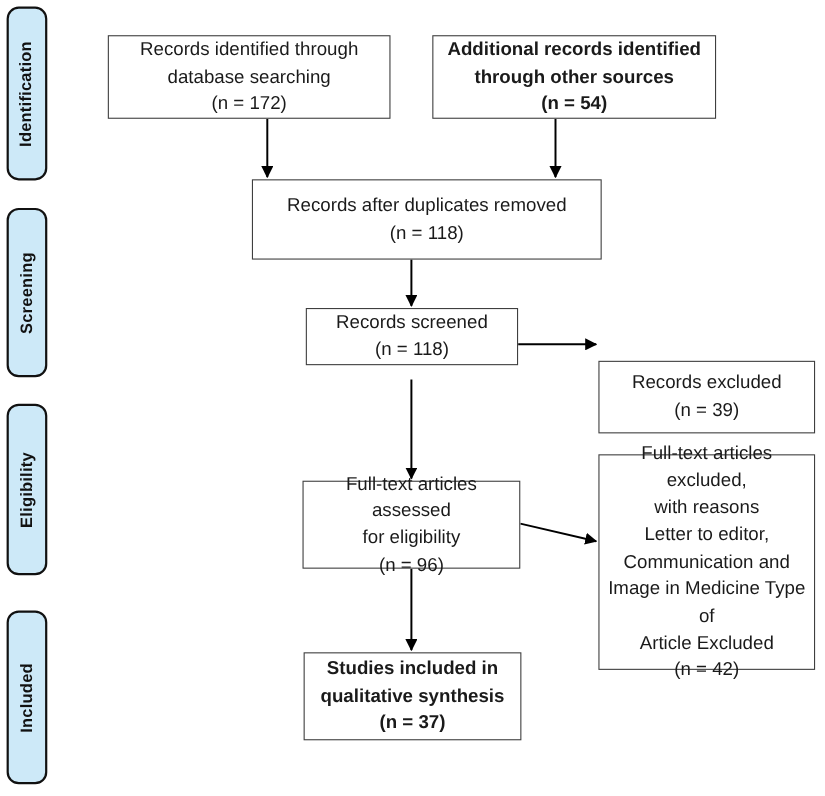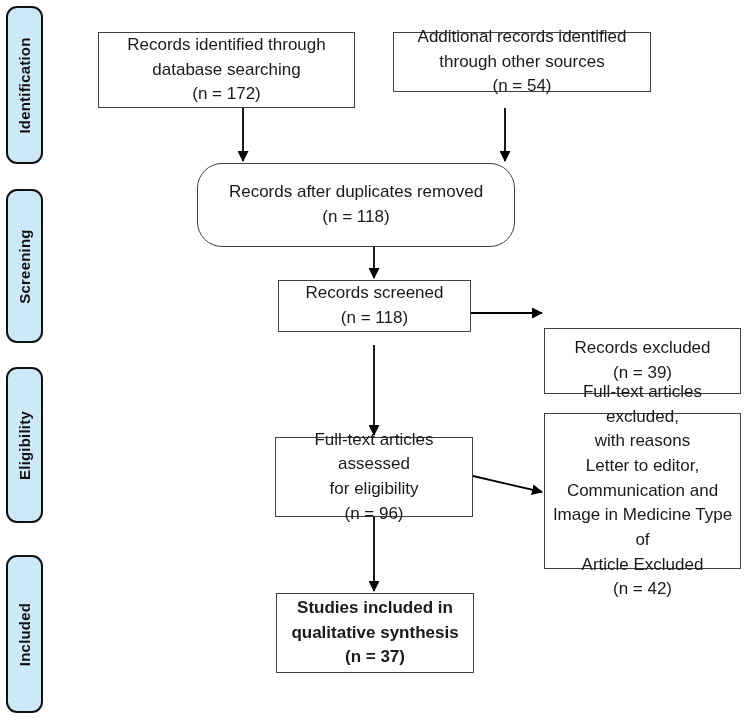--- a/index.html
+++ b/index.html
@@ -58,26 +58,26 @@
   .fbox span {
     display: block;
     width: 100%;
     text-align: center;
     white-space: pre-line;
     font-size: 17px;
     line-height: 1.45;
     color: #1a1a1a;
   }
   #box-records-identified { left: 98px;  top: 32px;  width: 257px; height: 76px; }
-  #box-additional-records { left: 393px; top: 32px;  width: 258px; height: 60px; }
-  #box-duplicates-removed { left: 197px; top: 163px; width: 318px; height: 84px; border-radius: 25px; }
+  #box-additional-records { left: 393px; top: 32px;  width: 258px; height: 76px; font-weight: bold; }
+  #box-duplicates-removed { left: 229px; top: 163px; width: 318px; height: 73px; }
   #box-records-screened   { left: 278px; top: 280px; width: 193px; height: 52px; }
   #box-records-excluded   { left: 544px; top: 280px; width: 197px; height: 66px; margin-top: 48px; }
   #box-fulltext-assessed  { left: 275px; top: 437px; width: 198px; height: 80px; }
-  #box-fulltext-excluded  { left: 544px; top: 413px; width: 197px; height: 156px; }
+  #box-fulltext-excluded  { left: 544px; top: 413px; width: 197px; height: 196px; }
   #box-studies-included   { left: 276px; top: 593px; width: 198px; height: 80px; font-weight: bold; }
 </style>
 </head>
 <body>
 
 <div class="canvas">
 
   <svg class="arrows" width="750" height="724" viewBox="0 0 750 724">
     <defs>
       <marker id="arrowhead" markerUnits="userSpaceOnUse" markerWidth="11" markerHeight="11" viewBox="0 0 11 11" refX="10" refY="5.5" orient="auto">

